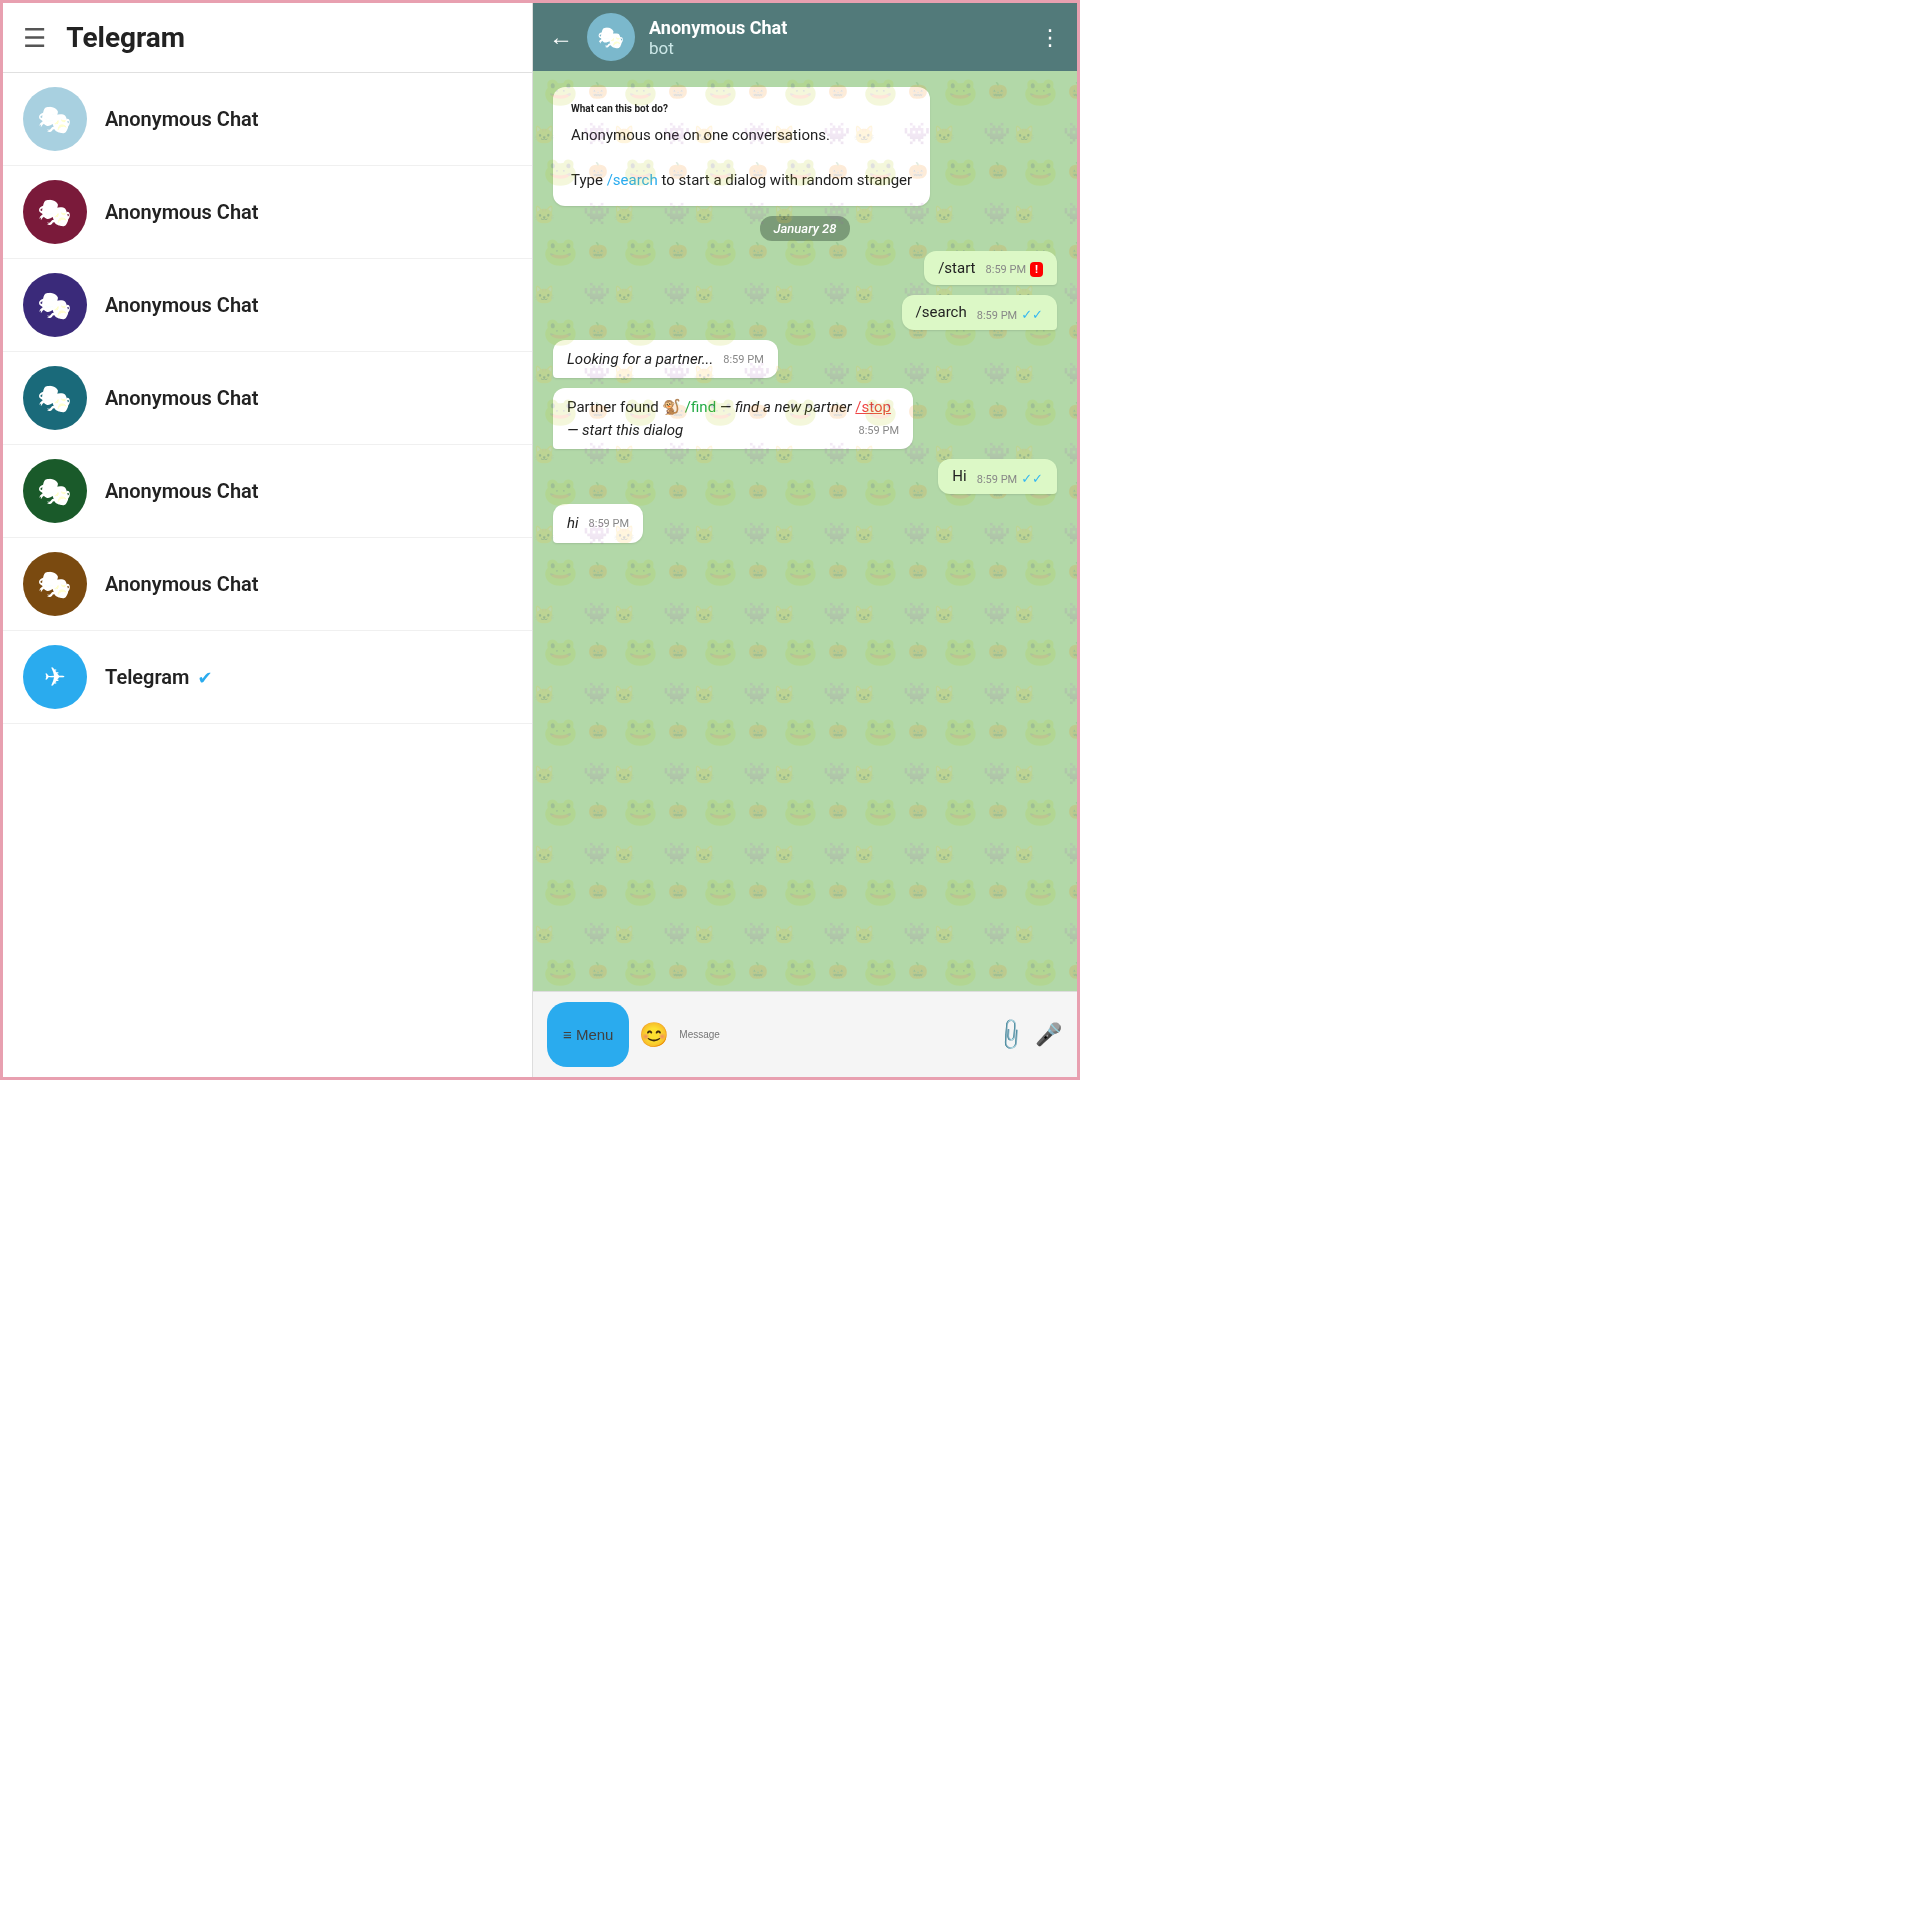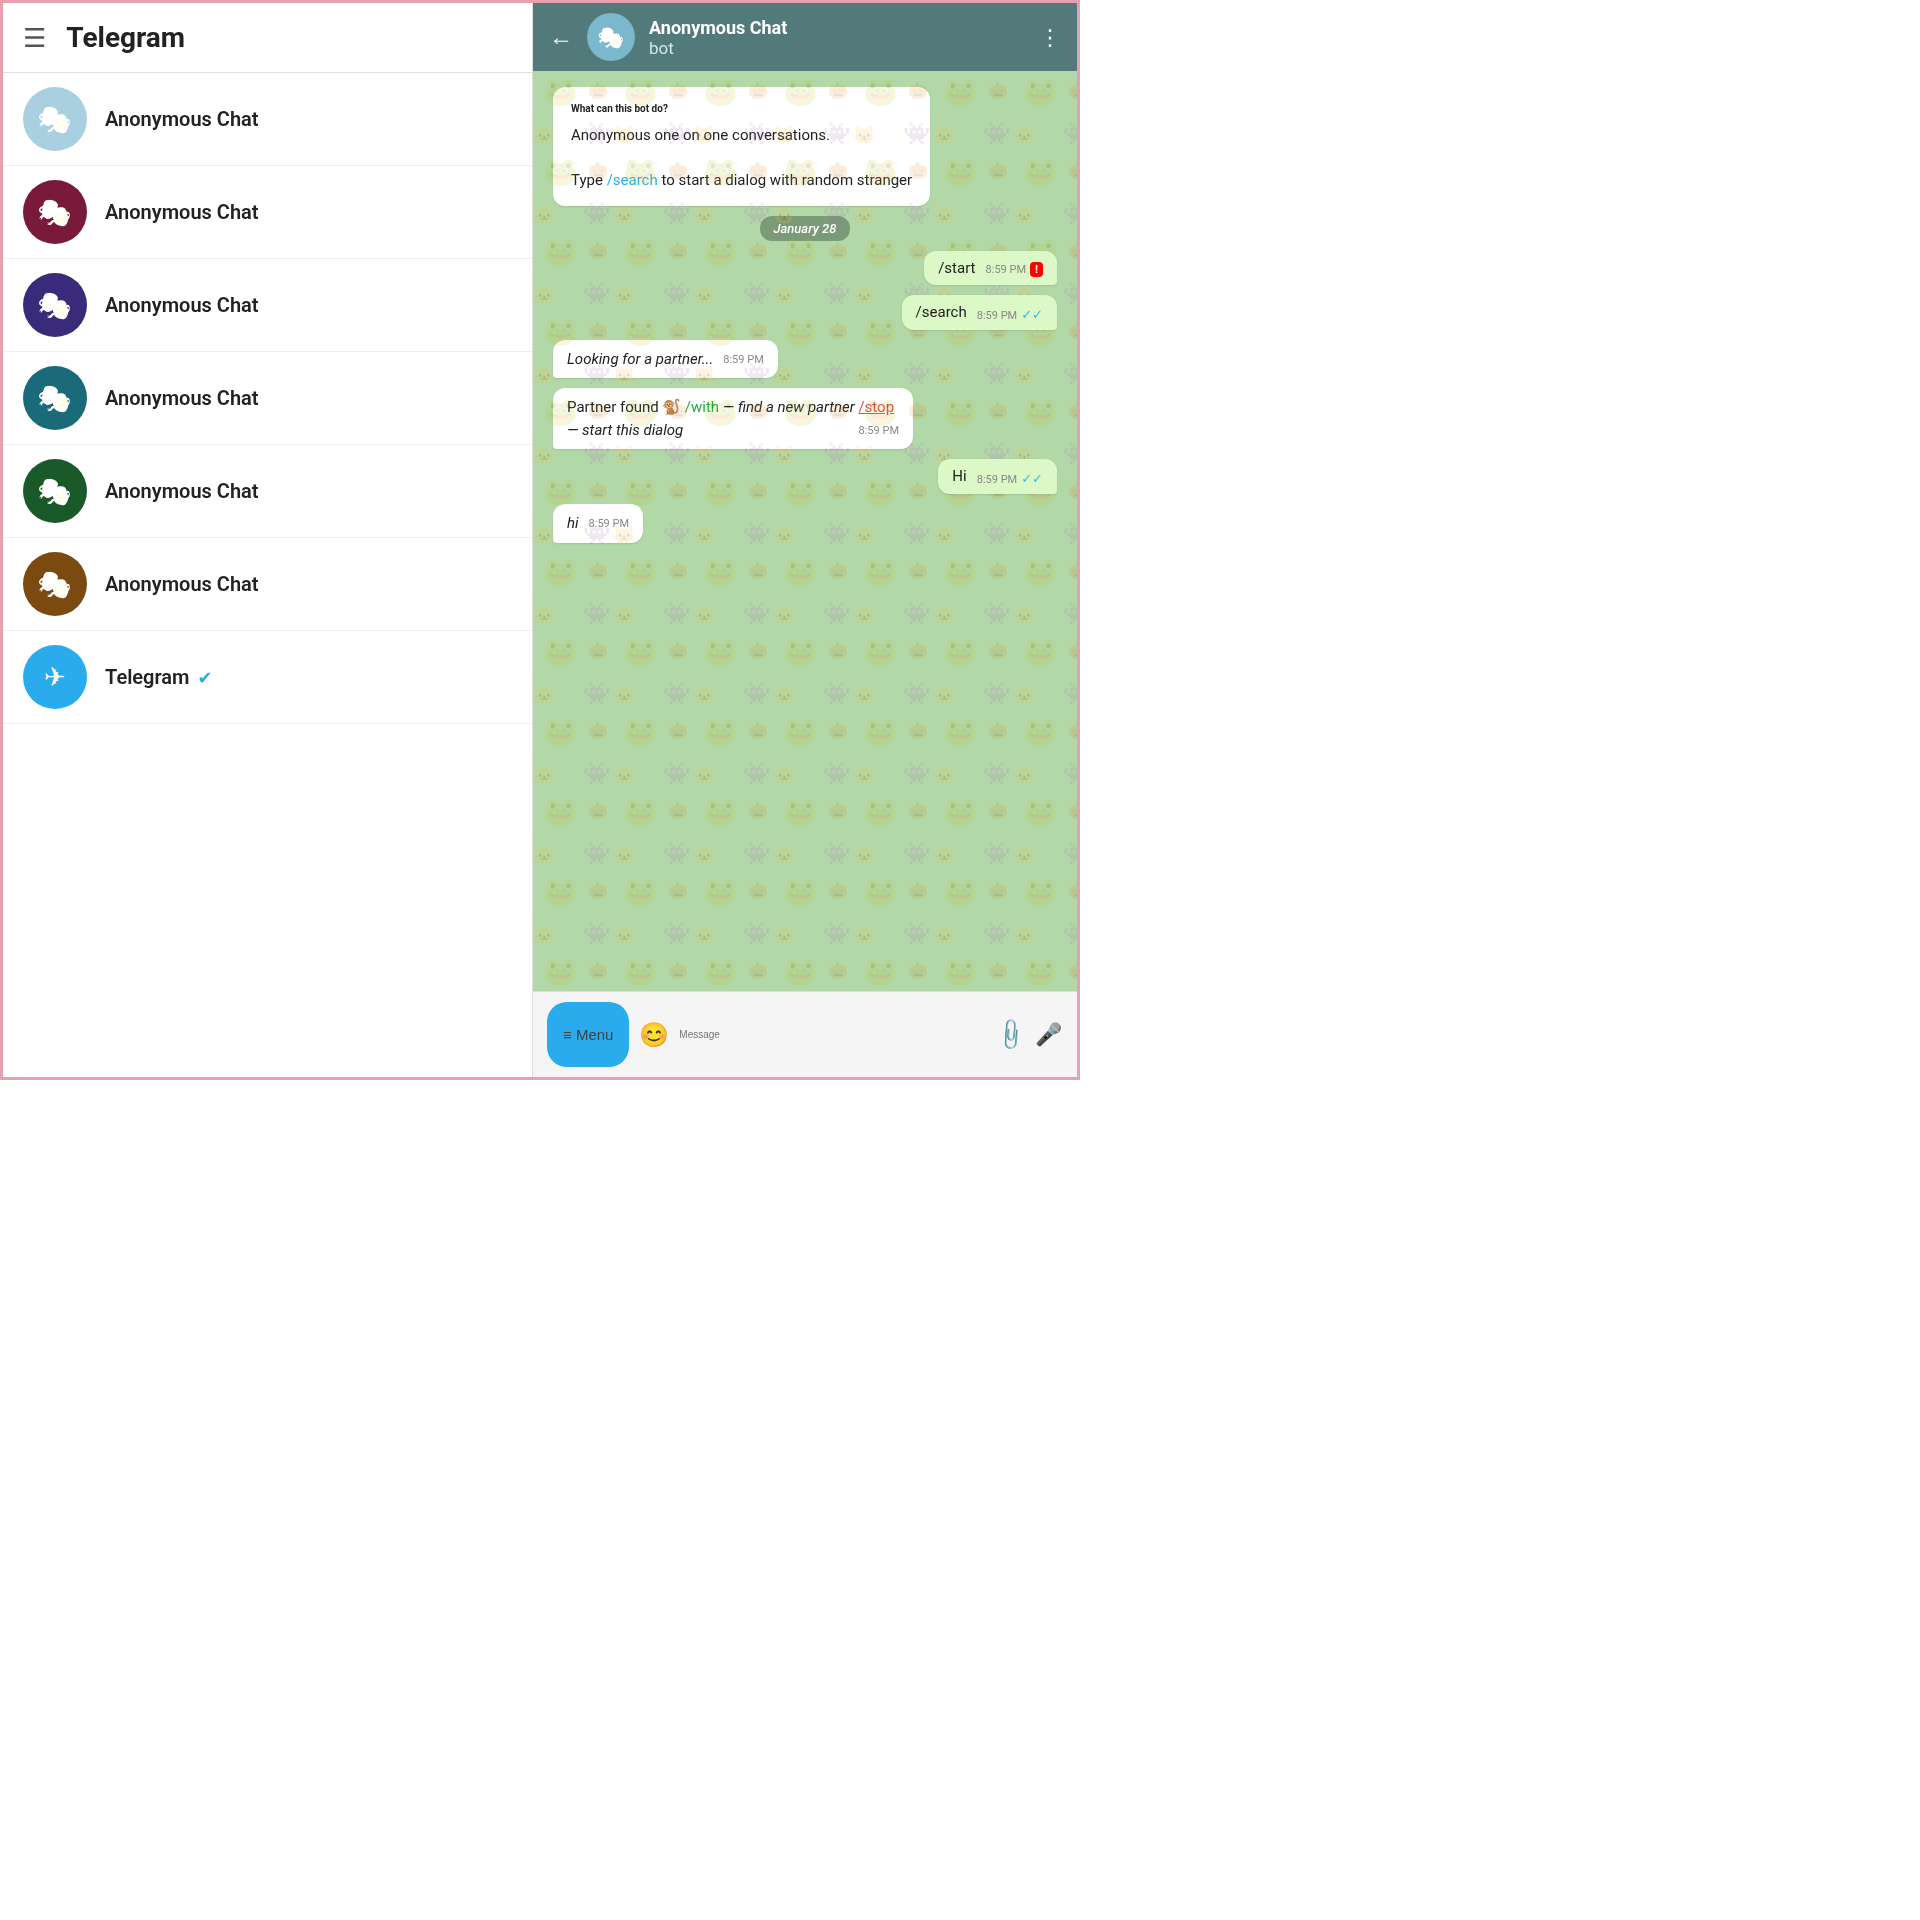--- a/index.html
+++ b/index.html
@@ -397,21 +397,21 @@
       <div class="user-message">
       <span>/start</span>
       <span class="msg-time">8:59 PM<span class="error-badge">!</span></span>
     </div>
       <div class="user-message">
       <span>/search</span>
       <span class="msg-time">8:59 PM<span class="status-icons">✓✓</span></span>
     </div>
       <div class="bot-reply"><span class="italic-text">Looking for a partner...</span><span class="msg-time">8:59 PM</span></div>
       <div class="bot-reply"><span>Partner found 🐒
-</span><span class="link-green">/with</span><span class="italic-text"> — find a new partner
+</span><span class="link-green">/find</span><span class="italic-text"> — find a new partner
 </span><span class="link-red">/stop</span><span class="italic-text"> — start this dialog</span><span class="msg-time">8:59 PM</span></div>
       <div class="user-message">
       <span>Hi</span>
       <span class="msg-time">8:59 PM<span class="status-icons">✓✓</span></span>
     </div>
       <div class="bot-reply"><span class="italic-text">hi</span><span class="msg-time">8:59 PM</span></div>
     </div>
 
   <div class="input-bar">
     <button class="menu-btn">≡ Menu</button>

